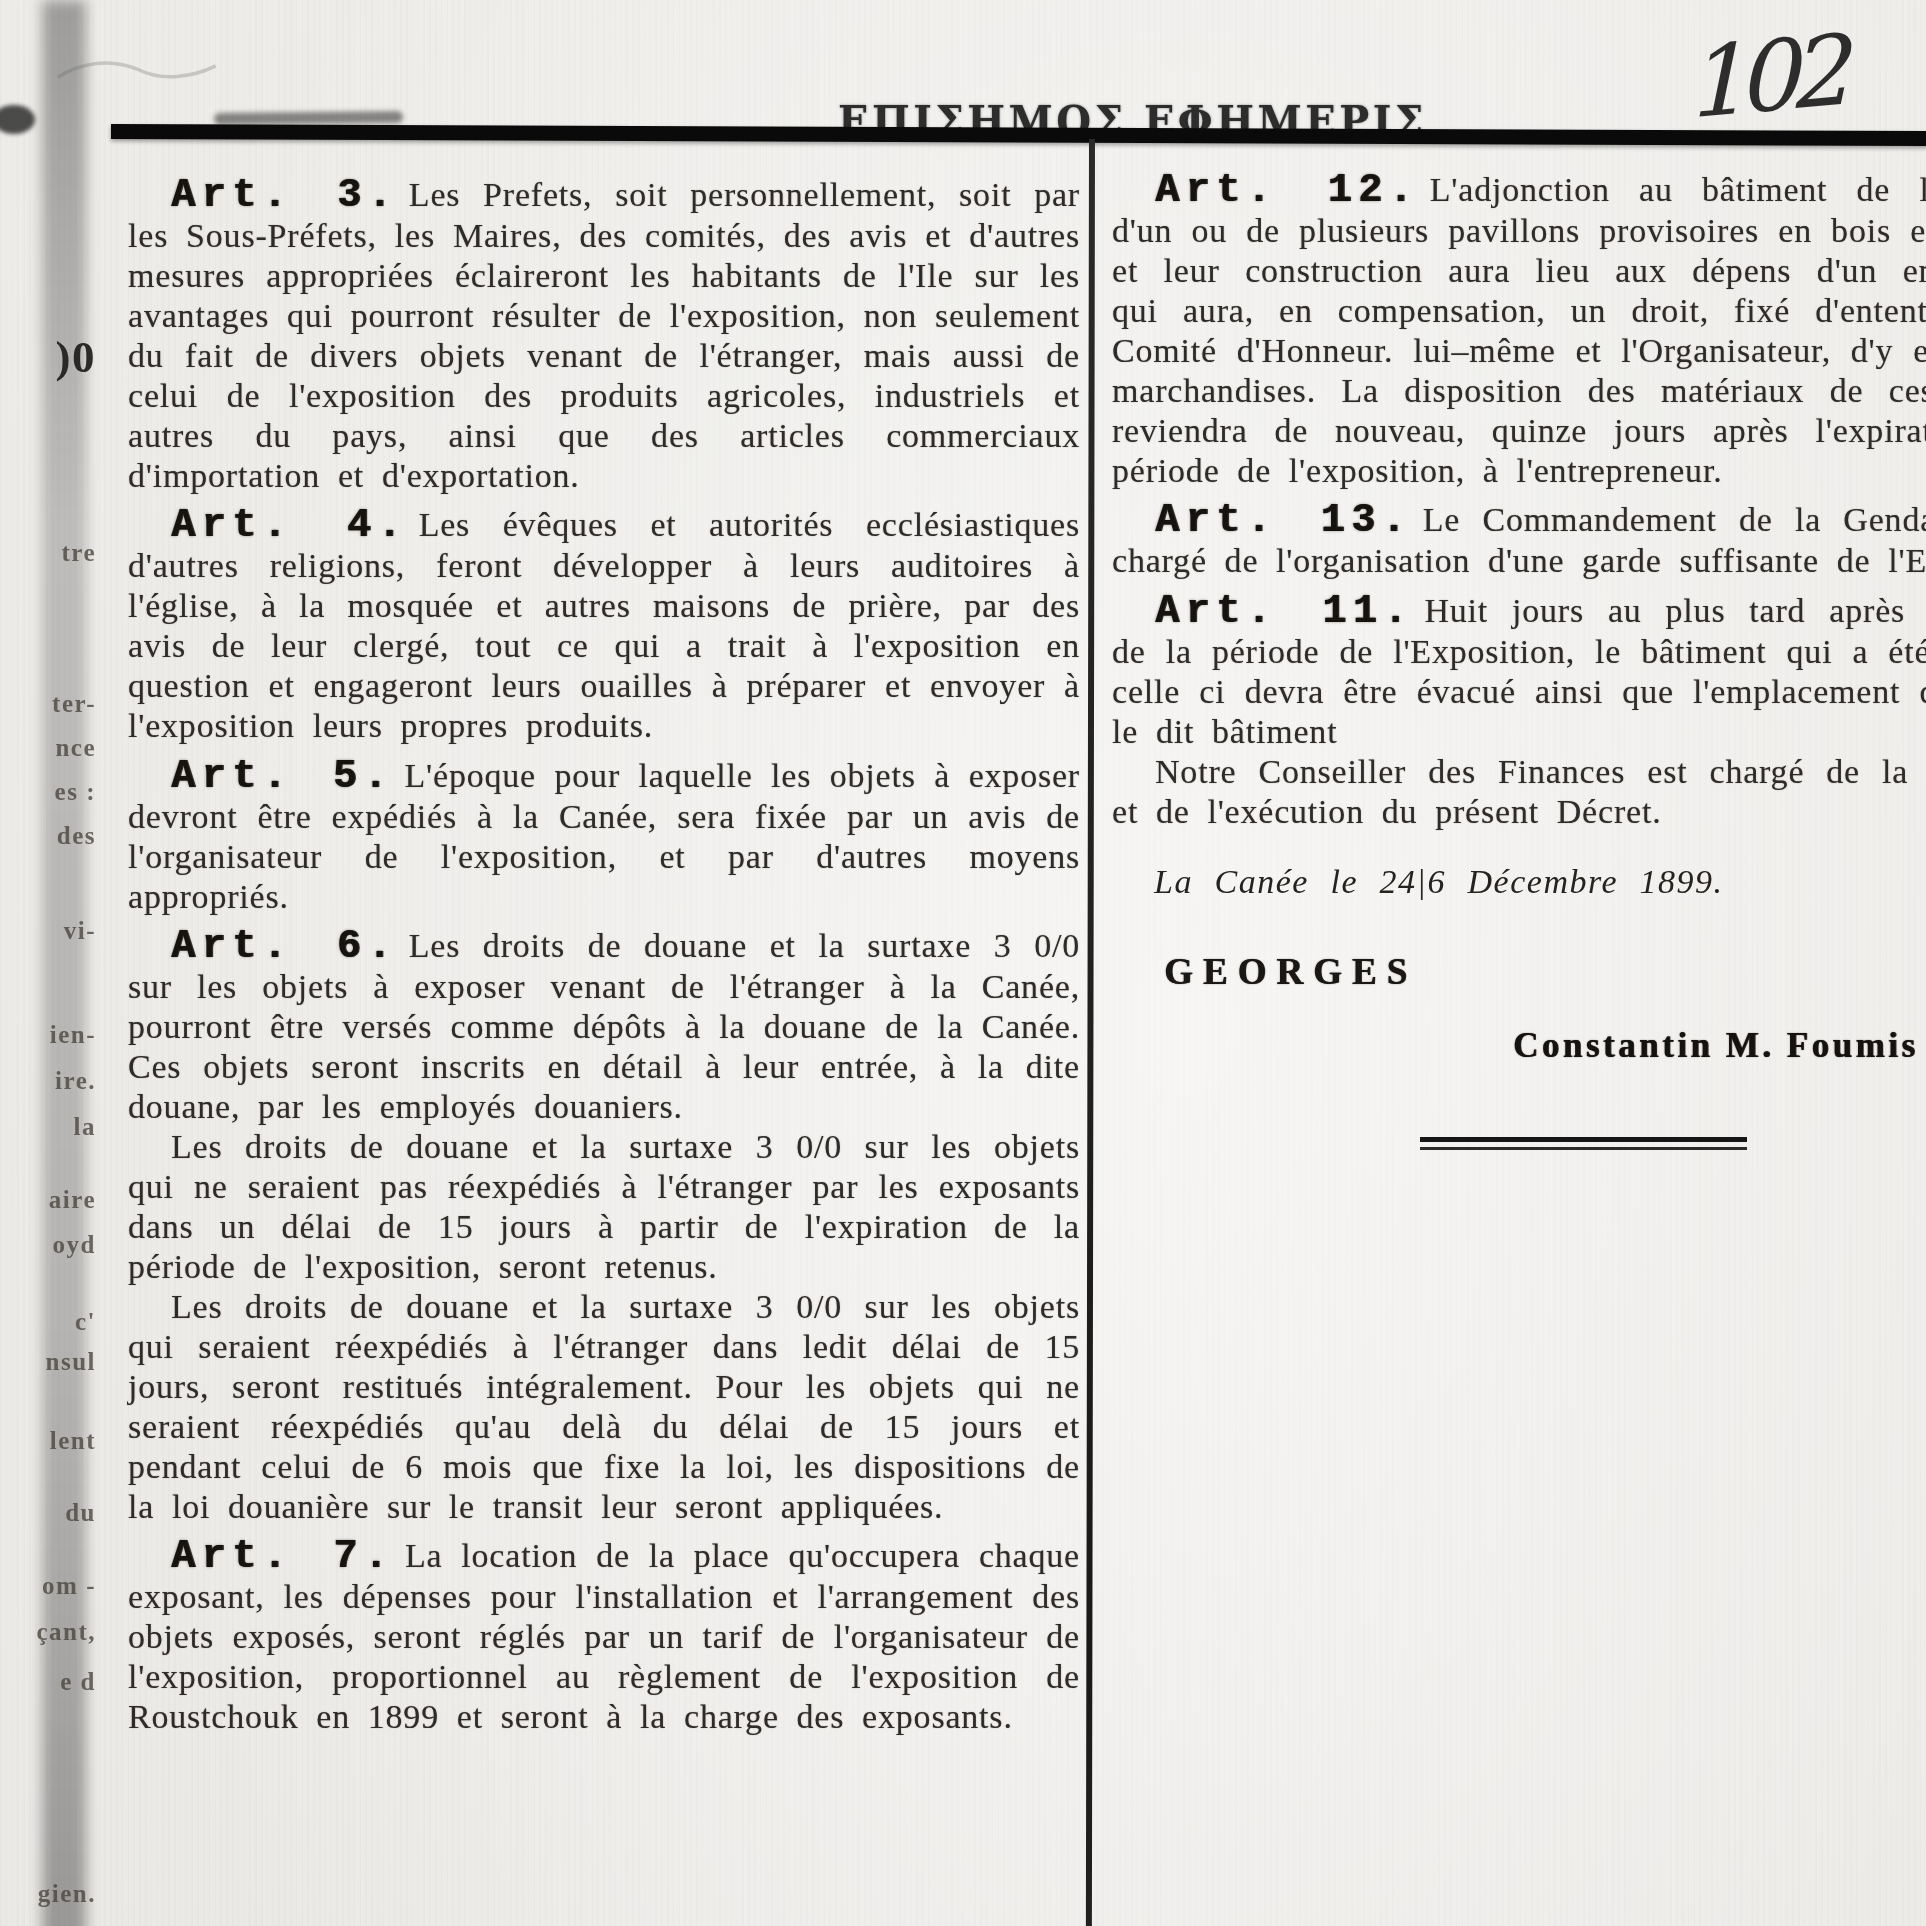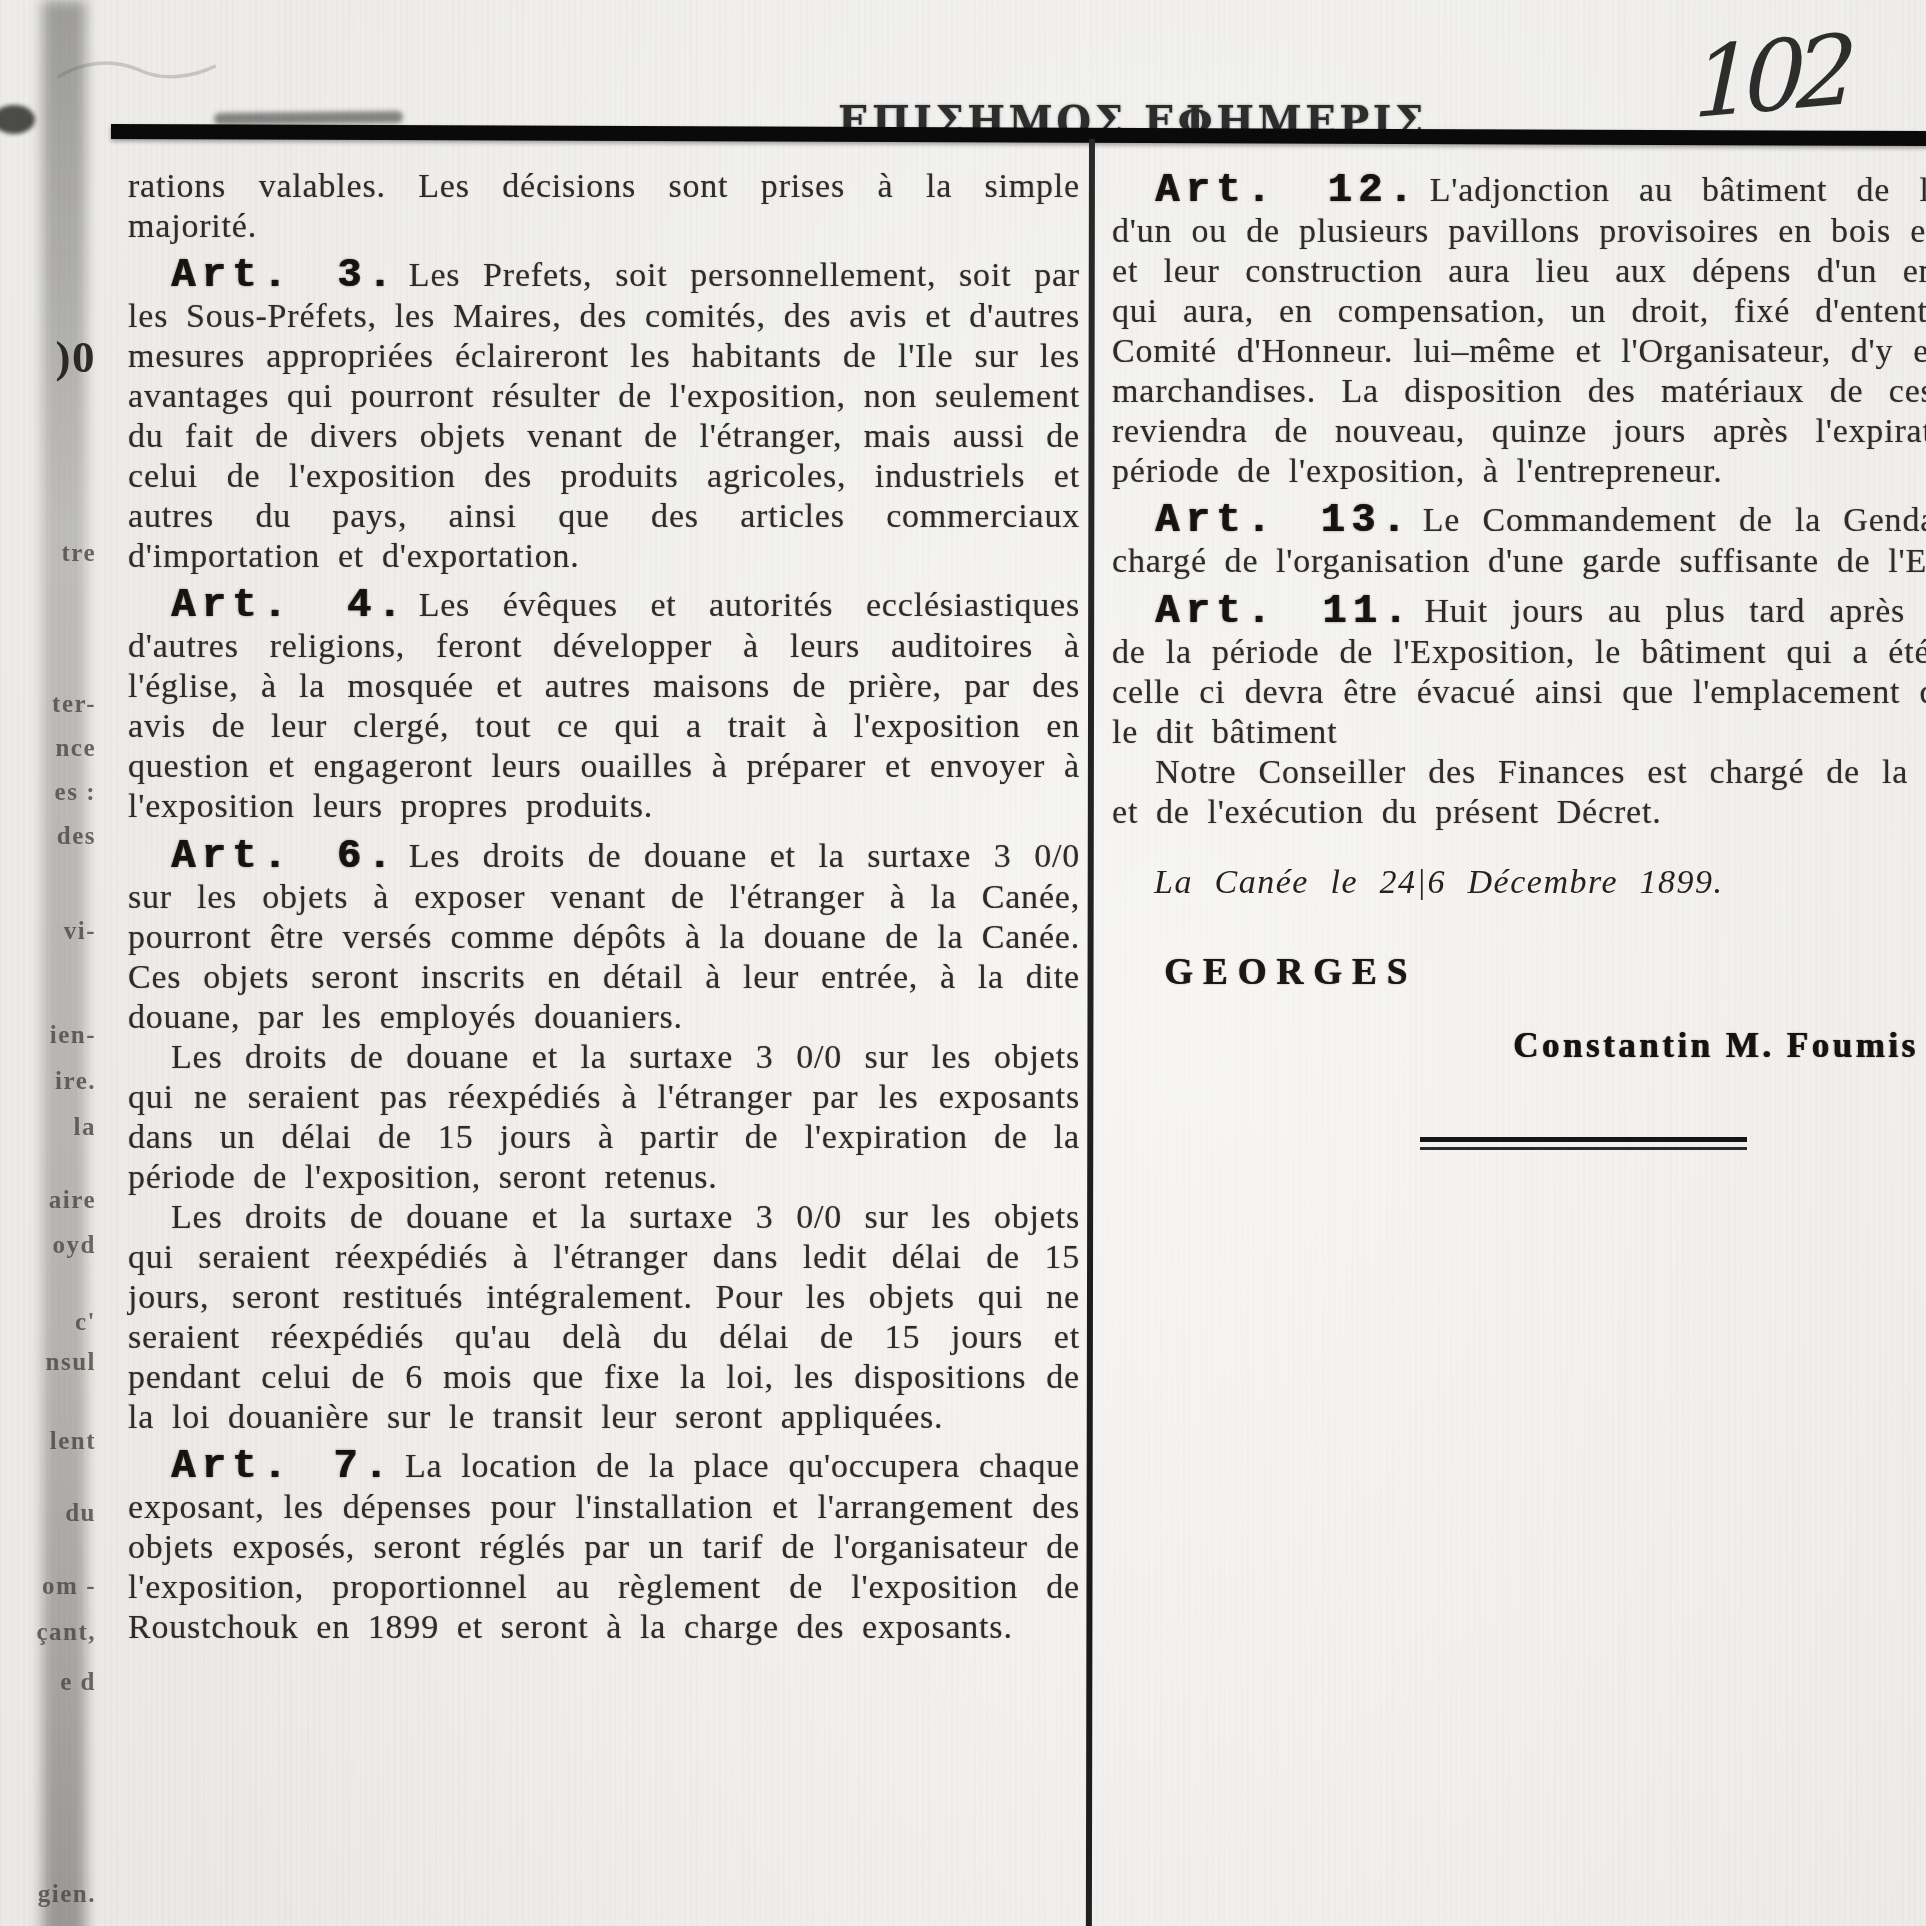--- a/index.html
+++ b/index.html
@@ -66,23 +66,23 @@
   <div class="ink-smudge"></div>
   <div class="ink-blob"></div>
 
   <h1 class="masthead">ΕΠΙΣΗΜΟΣ ΕΦΗΜΕΡΙΣ</h1>
   <div class="handnum">102</div>
 
   <div class="header-rule"></div>
   <div class="divider"></div>
 
   <div class="col col-left" id="left-paras">
-      <p class="para noindent">rations valables. Les décisions sont prises à la simple majorité.</p>
       <p class="para article"><span class="art-label">Art. 3.</span>Les Prefets, soit personnellement, soit par les Sous-Préfets, les Maires, des comités, des avis et d'autres mesures appropriées éclaireront les habitants de l'Ile sur les avantages qui pourront résulter de l'exposition, non seulement du fait de divers objets venant de l'étranger, mais aussi de celui de l'exposition des produits agricoles, industriels et autres du pays, ainsi que des articles commerciaux d'importation et d'exportation.</p>
       <p class="para article"><span class="art-label">Art. 4.</span>Les évêques et autorités ecclésiastiques d'autres religions, feront développer à leurs auditoires à l'église, à la mosquée et autres maisons de prière, par des avis de leur clergé, tout ce qui a trait à l'exposition en question et engageront leurs ouailles à préparer et envoyer à l'exposition leurs propres produits.</p>
+      <p class="para article"><span class="art-label">Art. 5.</span>L'époque pour laquelle les objets à exposer devront être expédiés à la Canée, sera fixée par un avis de l'organisateur de l'exposition, et par d'autres moyens appropriés.</p>
       <p class="para article"><span class="art-label">Art. 6.</span>Les droits de douane et la surtaxe 3 0/0 sur les objets à exposer venant de l'étranger à la Canée, pourront être versés comme dépôts à la douane de la Canée. Ces objets seront inscrits en détail à leur entrée, à la dite douane, par les employés douaniers.</p>
       <p class="para">Les droits de douane et la surtaxe 3 0/0 sur les objets qui ne seraient pas réexpédiés à l'étranger par les exposants dans un délai de 15 jours à partir de l'expiration de la période de l'exposition, seront retenus.</p>
       <p class="para">Les droits de douane et la surtaxe 3 0/0 sur les objets qui seraient réexpédiés à l'étranger dans ledit délai de 15 jours, seront restitués intégralement. Pour les objets qui ne seraient réexpédiés qu'au delà du délai de 15 jours et pendant celui de 6 mois que fixe la loi, les dispositions de la loi douanière sur le transit leur seront appliquées.</p>
       <p class="para article"><span class="art-label">Art. 7.</span>La location de la place qu'occupera chaque exposant, les dépenses pour l'installation et l'arrangement des objets exposés, seront réglés par un tarif de l'organisateur de l'exposition, proportionnel au règlement de l'exposition de Roustchouk en 1899 et seront à la charge des exposants.</p>
     </div>
 
   <div class="col col-right">
     <div id="right-paras">
         <p class="para article"><span class="art-label">Art. 12.</span>L'adjonction au bâtiment de l'Exposition d'un ou de plusieurs pavillons provisoires en bois est permise, et leur construction aura lieu aux dépens d'un entrepreneur, qui aura, en compensation, un droit, fixé d'entente entre le Comité d'Honneur. lui–même et l'Organisateur, d'y exposer des marchandises. La disposition des matériaux de ces pavillons reviendra de nouveau, quinze jours après l'expiration de la période de l'exposition, à l'entrepreneur.</p>
         <p class="para article"><span class="art-label">Art. 13.</span>Le Commandement de la Gendarmerie est chargé de l'organisation d'une garde suffisante de l'Exposition.</p>

